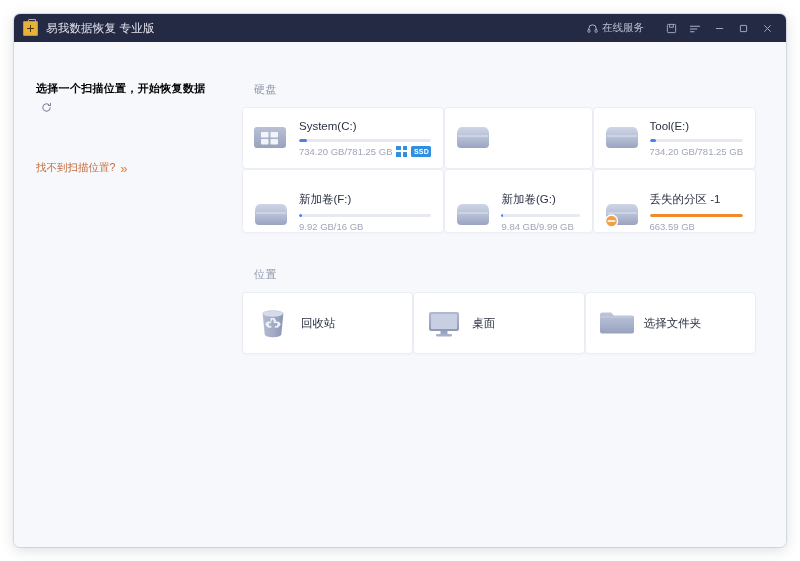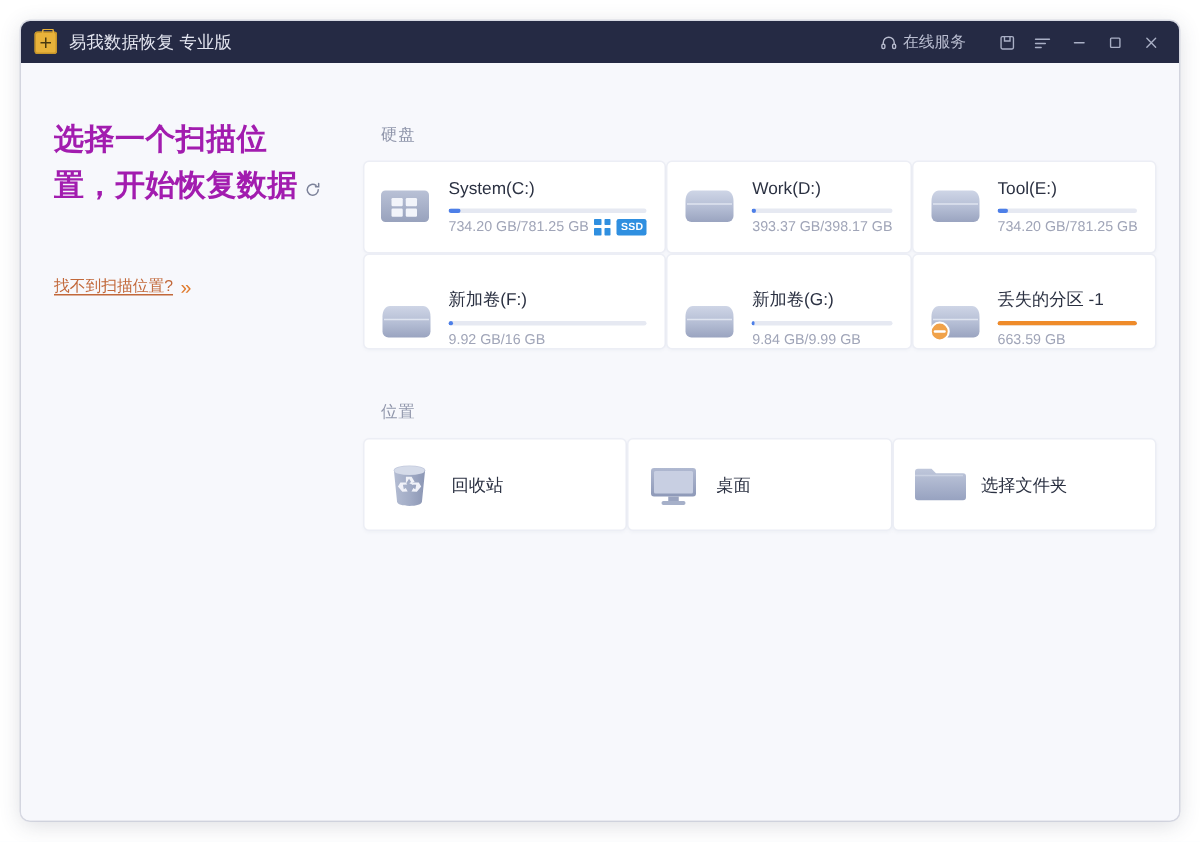--- a/index.html
+++ b/index.html
@@ -93,44 +93,43 @@
     padding: 32px 0 0 0;
     position: relative;
   }
 
   .left-panel {
     width: 222px;
     flex: 0 0 222px;
     padding: 4px 18px 0 22px;
   }
   .headline {
-    font-size: 20px;
+    font-size: 11px;
     line-height: 1.55;
-    color: #a21caf;
+    color: #000000;
     font-weight: bold;
     letter-spacing: .3px;
     display: inline;
     margin-top: 12px;
   }
   .refresh-ico {
     display: inline-block;
     vertical-align: -2px;
     margin-left: 5px;
     color: #7c8299;
   }
   .nolocation {
     margin-top: 44px;
     display: flex;
     align-items: center;
     gap: 5px;
   }
   .nolocation a {
     font-size: 10.5px;
     color: #c2683a;
-    text-decoration: underline;
     text-underline-offset: 2px;
     cursor: pointer;
   }
   .chev {
     color: #e07c2e;
     font-size: 13px;
     line-height: 1;
     letter-spacing: -1px;
   }
 
@@ -344,29 +343,20 @@
               <defs>
                 <linearGradient id="gd" x1="0" y1="0" x2="0" y2="1">
                   <stop offset="0" stop-color="#ced5e6"></stop>
                     <stop offset=".55" stop-color="#b4bdd4"></stop>
                     <stop offset="1" stop-color="#9aa4c0"></stop>
                 </linearGradient>
               </defs>
               <path d="M4 13c0-4 2-7 5-7h22c3 0 5 3 5 7v10a4 4 0 0 1-4 4H8a4 4 0 0 1-4-4z" fill="url(#gd)"></path>
               <path d="M5 15h30" stroke="#e9edf6" stroke-width="1" opacity=".8"></path>
             </svg>
-          </div>
-          <div class="drive-info">
-            <div class="drive-name">Work(D:)</div>
-            <div class="bar">
-                <span style="width:3%"></span>
-              </div>
-            <div class="meta">
-              <span>393.37 GB/398.17 GB</span>
-            </div>
           </div>
         </div>
 
         <div class="card">
           <div class="drive-ico">
             <svg width="40" height="34" viewBox="0 0 40 34">
               <path d="M4 13c0-4 2-7 5-7h22c3 0 5 3 5 7v10a4 4 0 0 1-4 4H8a4 4 0 0 1-4-4z" fill="url(#gd)"></path>
               <path d="M5 15h30" stroke="#e9edf6" stroke-width="1" opacity=".8"></path>
             </svg>
           </div>

